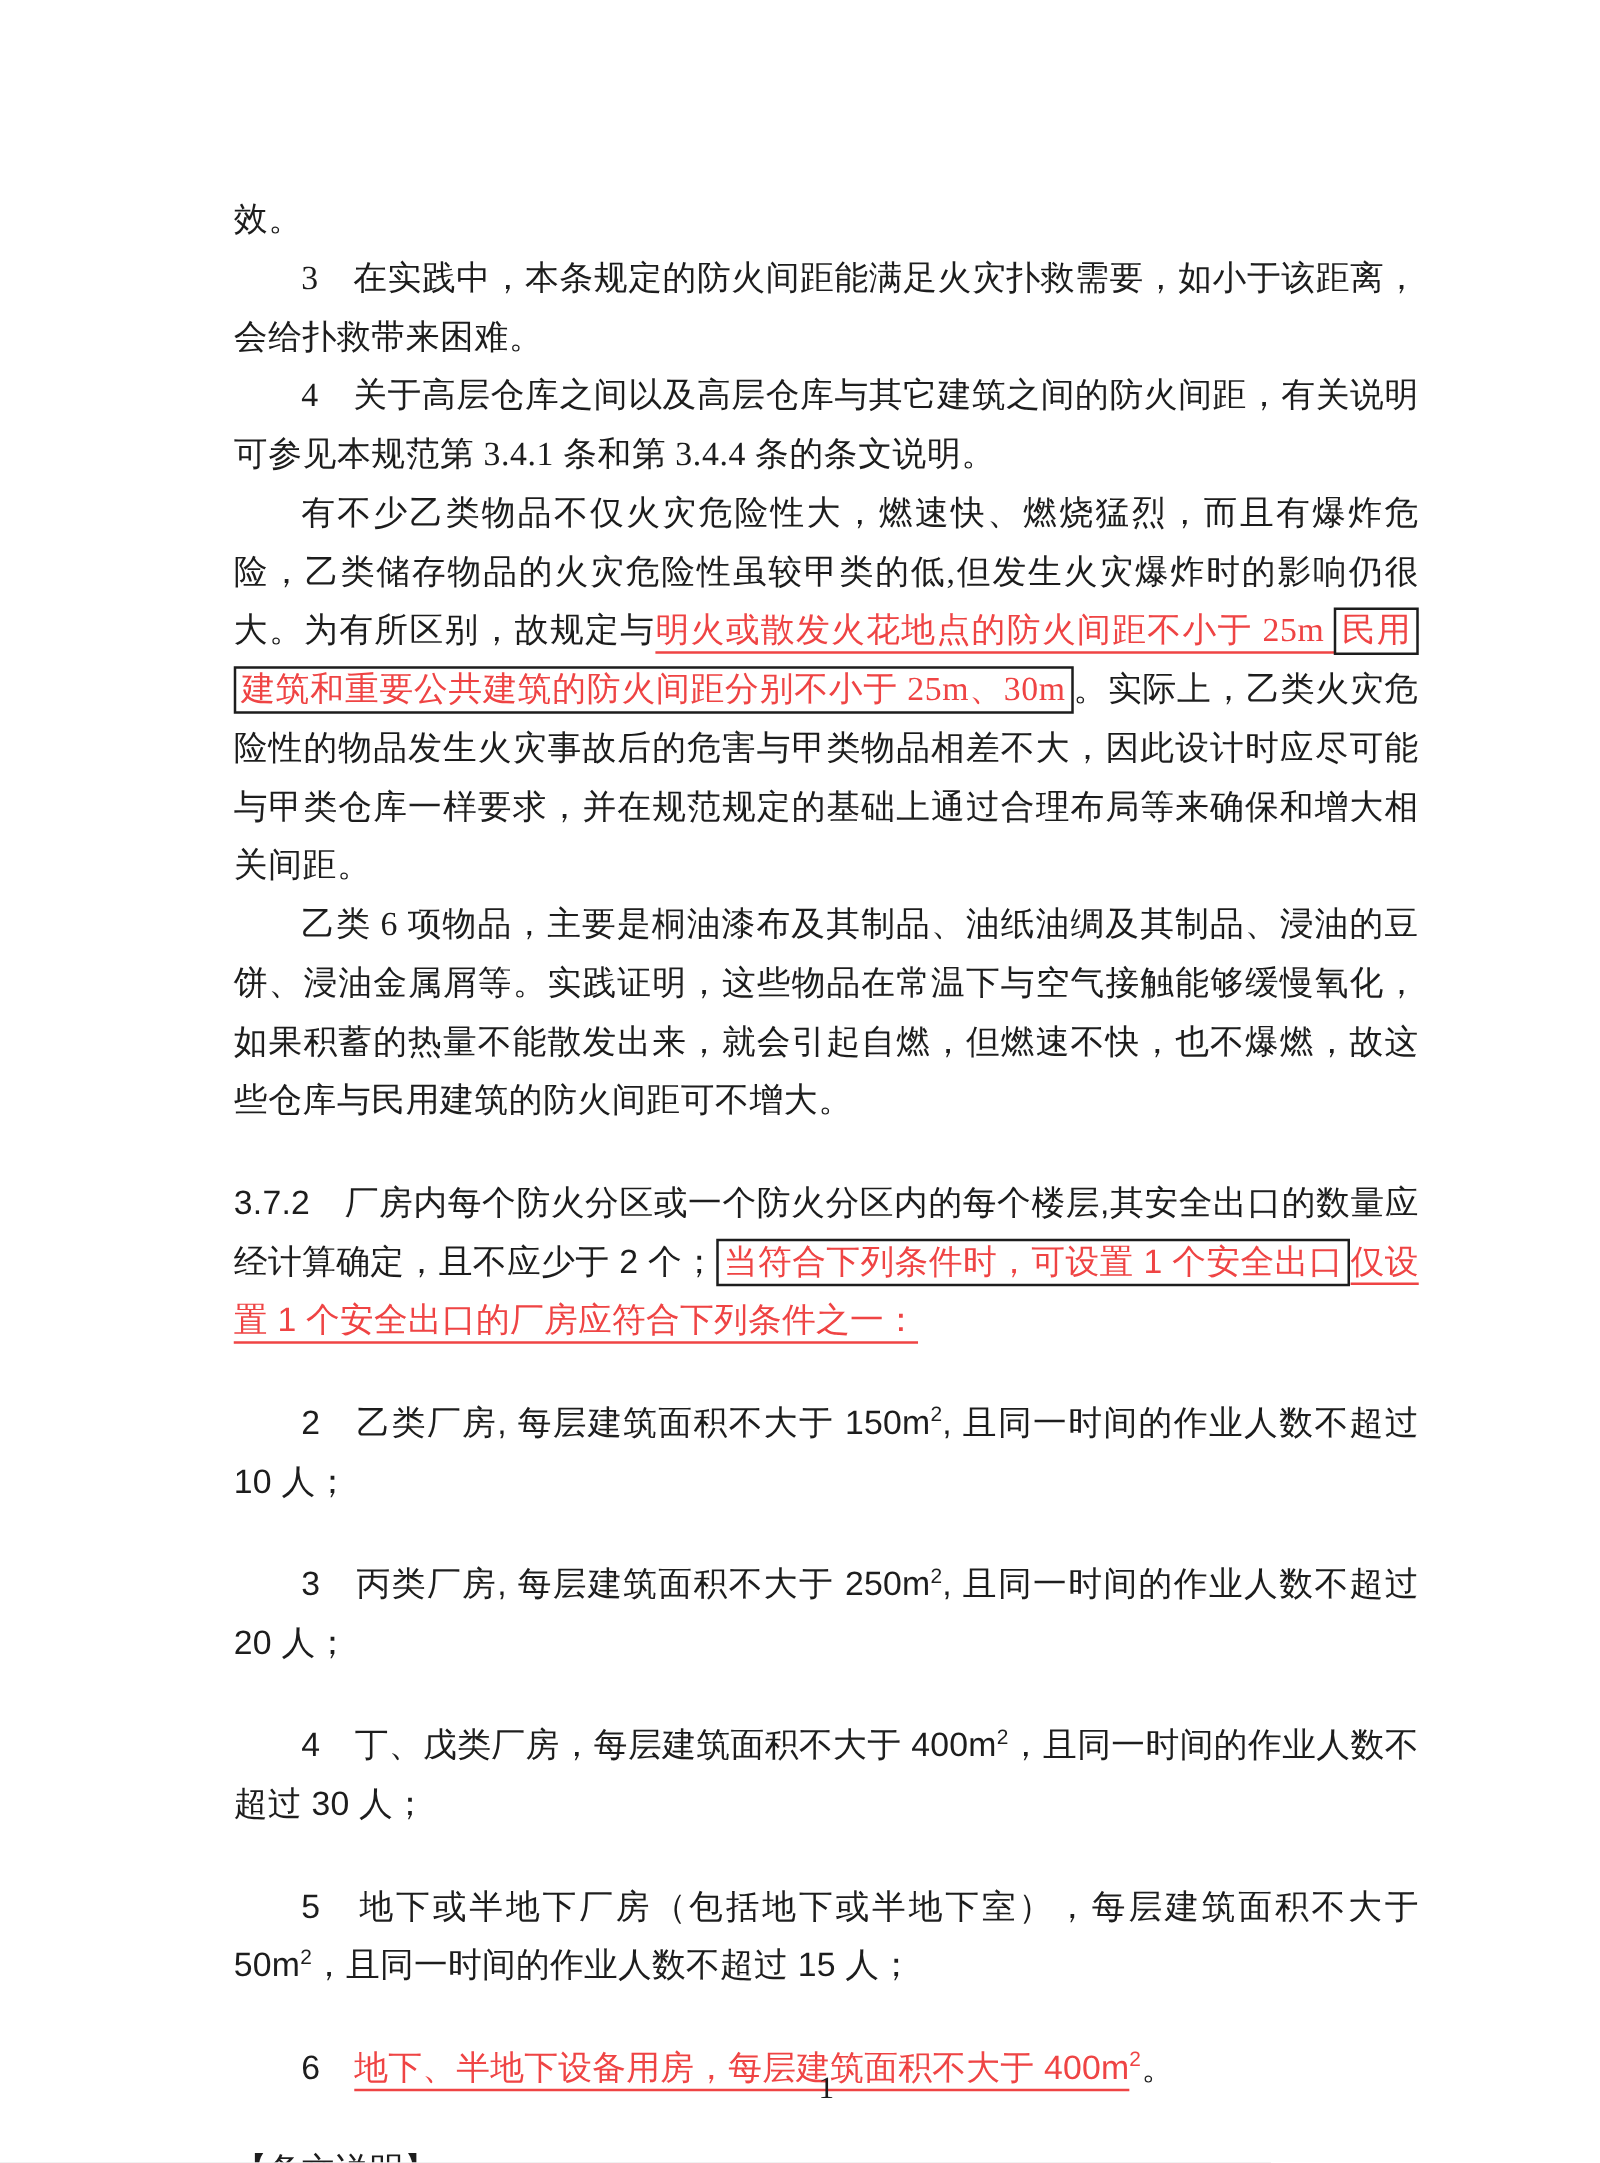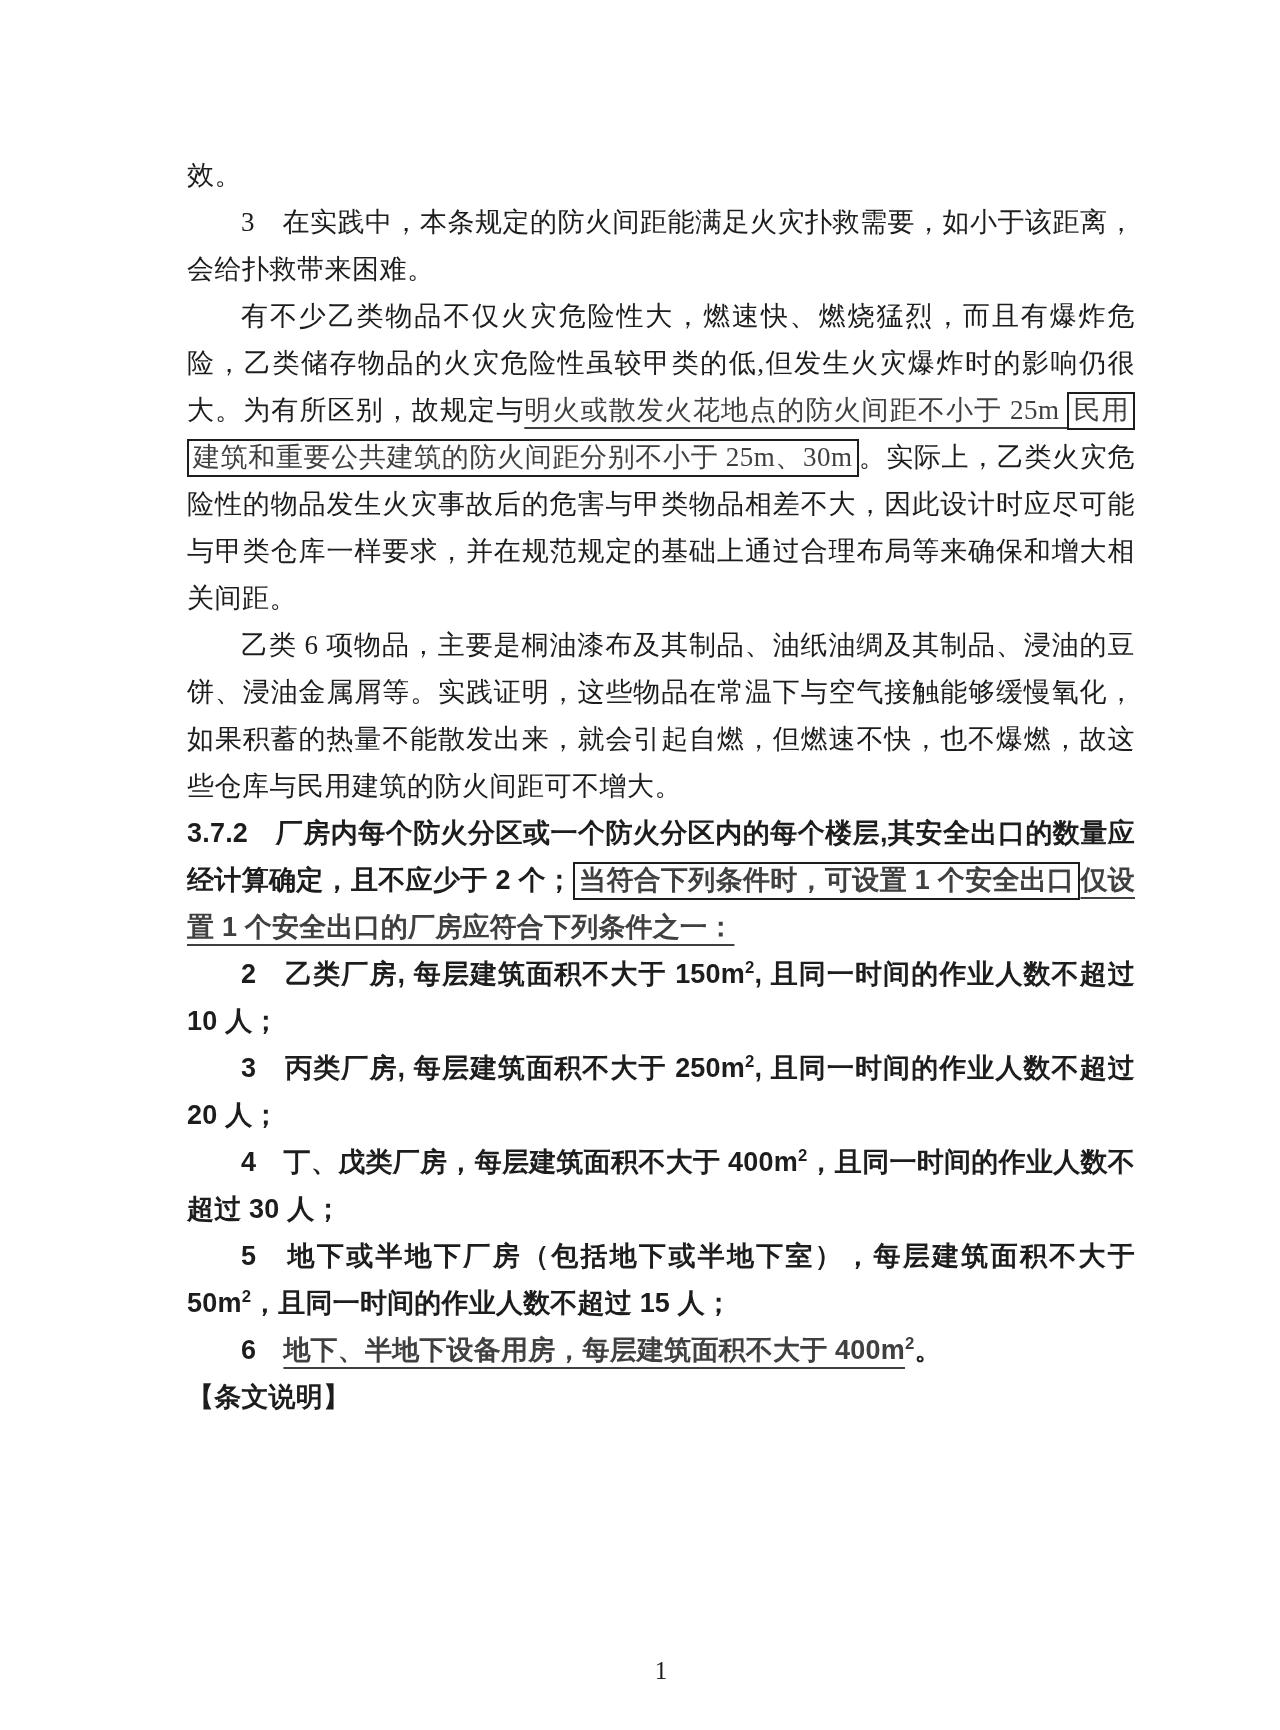--- a/index.html
+++ b/index.html
@@ -25,24 +25,25 @@
     font-size: 27px;
     line-height: 47px;
     text-align: justify;
     color: #1d1d1d;
     font-family: "Liberation Serif", "DejaVu Serif", serif;
     letter-spacing: 0.5px;
   }
   p.indent { text-indent: 54px; }
   p.rule {
     font-family: "Liberation Sans", "DejaVu Sans", sans-serif;
-    font-weight: 700;
+    font-weight: 400;
     letter-spacing: 0.2px;
+    margin-top: 35px;
   }
-  .red { color: #404040; }
+  .red { color: #ef4444; }
   .ul {
     text-decoration: underline;
     text-decoration-thickness: 2px;
     text-underline-offset: 8px;
   }
   .boxed {
     border: 2px solid #1d1d1d;
     padding: 1px 4px 3px 4px;
     -webkit-box-decoration-break: clone;
     box-decoration-break: clone;
@@ -63,20 +64,21 @@
     font-family: "Liberation Serif", "DejaVu Serif", serif;
   }
 </style>
 </head>
 <body>
 
 <div class="page">
   <div class="content">
       <p class="para body"><span>效。</span></p>
       <p class="para indent"><span>3　在实践中，本条规定的防火间距能满足火灾扑救需要，如小于该距离，会给扑救带来困难。</span></p>
+      <p class="para indent"><span>4　关于高层仓库之间以及高层仓库与其它建筑之间的防火间距，有关说明可参见本规范第 3.4.1 条和第 3.4.4 条的条文说明。</span></p>
       <p class="para indent"><span>有不少乙类物品不仅火灾危险性大，燃速快、燃烧猛烈，而且有爆炸危险，乙类储存物品的火灾危险性虽较甲类的低,但发生火灾爆炸时的影响仍很大。为有所区别，故规定与</span><span class="red ul">明火或散发火花地点的防火间距不小于 25m </span><span class="red boxed">民用建筑和重要公共建筑的防火间距分别不小于 25m、30m</span><span>。实际上，乙类火灾危险性的物品发生火灾事故后的危害与甲类物品相差不大，因此设计时应尽可能与甲类仓库一样要求，并在规范规定的基础上通过合理布局等来确保和增大相关间距。</span></p>
       <p class="para indent"><span>乙类 6 项物品，主要是桐油漆布及其制品、油纸油绸及其制品、浸油的豆饼、浸油金属屑等。实践证明，这些物品在常温下与空气接触能够缓慢氧化，如果积蓄的热量不能散发出来，就会引起自燃，但燃速不快，也不爆燃，故这些仓库与民用建筑的防火间距可不增大。</span></p>
       <p class="para rule"><span>3.7.2　厂房内每个防火分区或一个防火分区内的每个楼层,其安全出口的数量应经计算确定，且不应少于 2 个；</span><span class="red boxed">当符合下列条件时，可设置 1 个安全出口</span><span class="red ul">仅设置 1 个安全出口的厂房应符合下列条件之一：</span></p>
       <p class="para rule indent"><span>2　乙类厂房, 每层建筑面积不大于 150m</span><sup class="sg">2</sup><span>, 且同一时间的作业人数不超过 10 人；</span></p>
       <p class="para rule indent"><span>3　丙类厂房, 每层建筑面积不大于 250m</span><sup class="sg">2</sup><span>, 且同一时间的作业人数不超过 20 人；</span></p>
       <p class="para rule indent"><span>4　丁、戊类厂房，每层建筑面积不大于 400m</span><sup class="sg">2</sup><span>，且同一时间的作业人数不超过 30 人；</span></p>
       <p class="para rule indent"><span>5　地下或半地下厂房（包括地下或半地下室），每层建筑面积不大于 50m</span><sup class="sg">2</sup><span>，且同一时间的作业人数不超过 15 人；</span></p>
       <p class="para rule indent"><span>6　</span><span class="red ul">地下、半地下设备用房，每层建筑面积不大于 400m</span><sup class="sg red">2</sup><span>。</span></p>
       <p class="para rule"><span>【条文说明】</span></p>
     </div>

